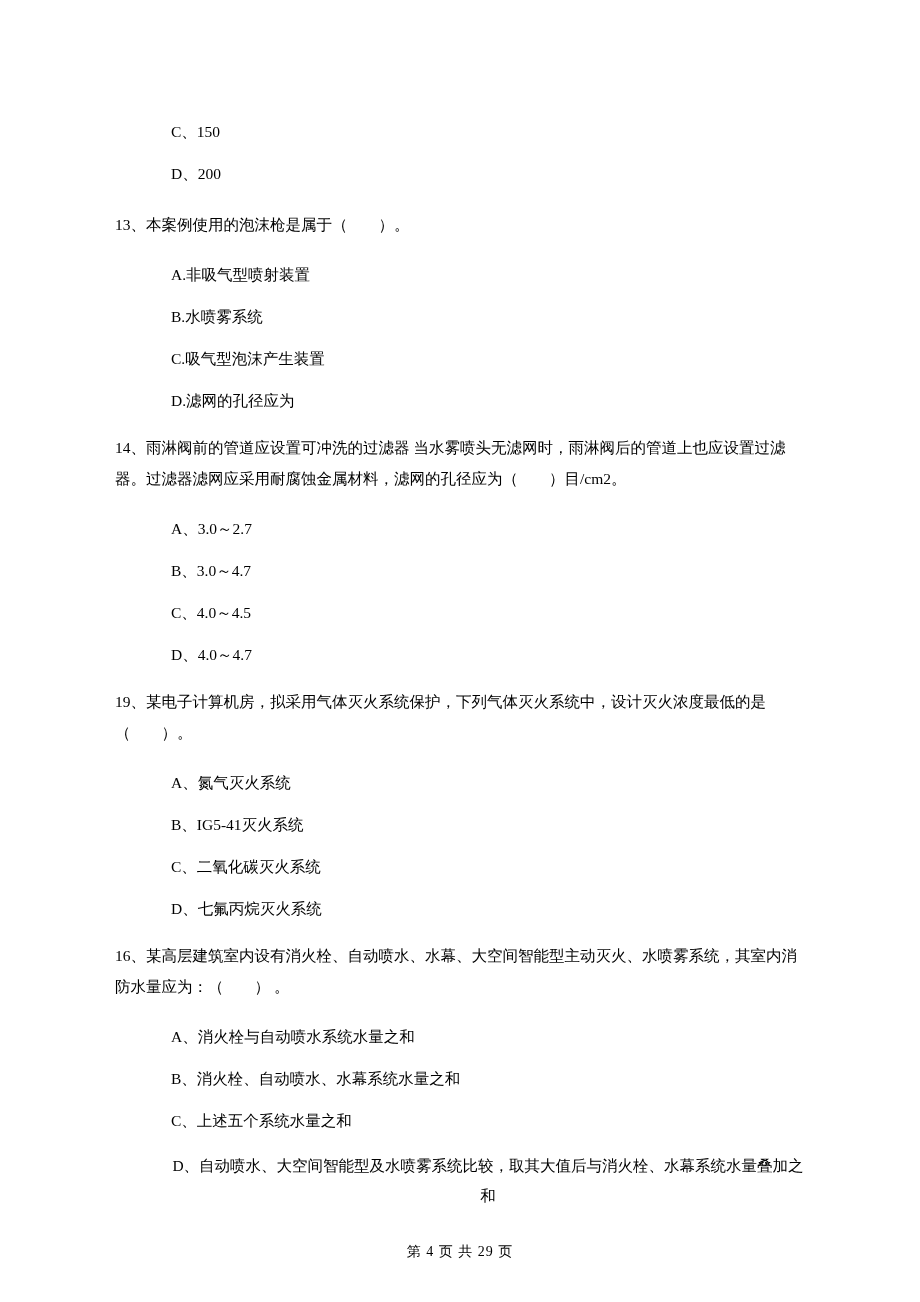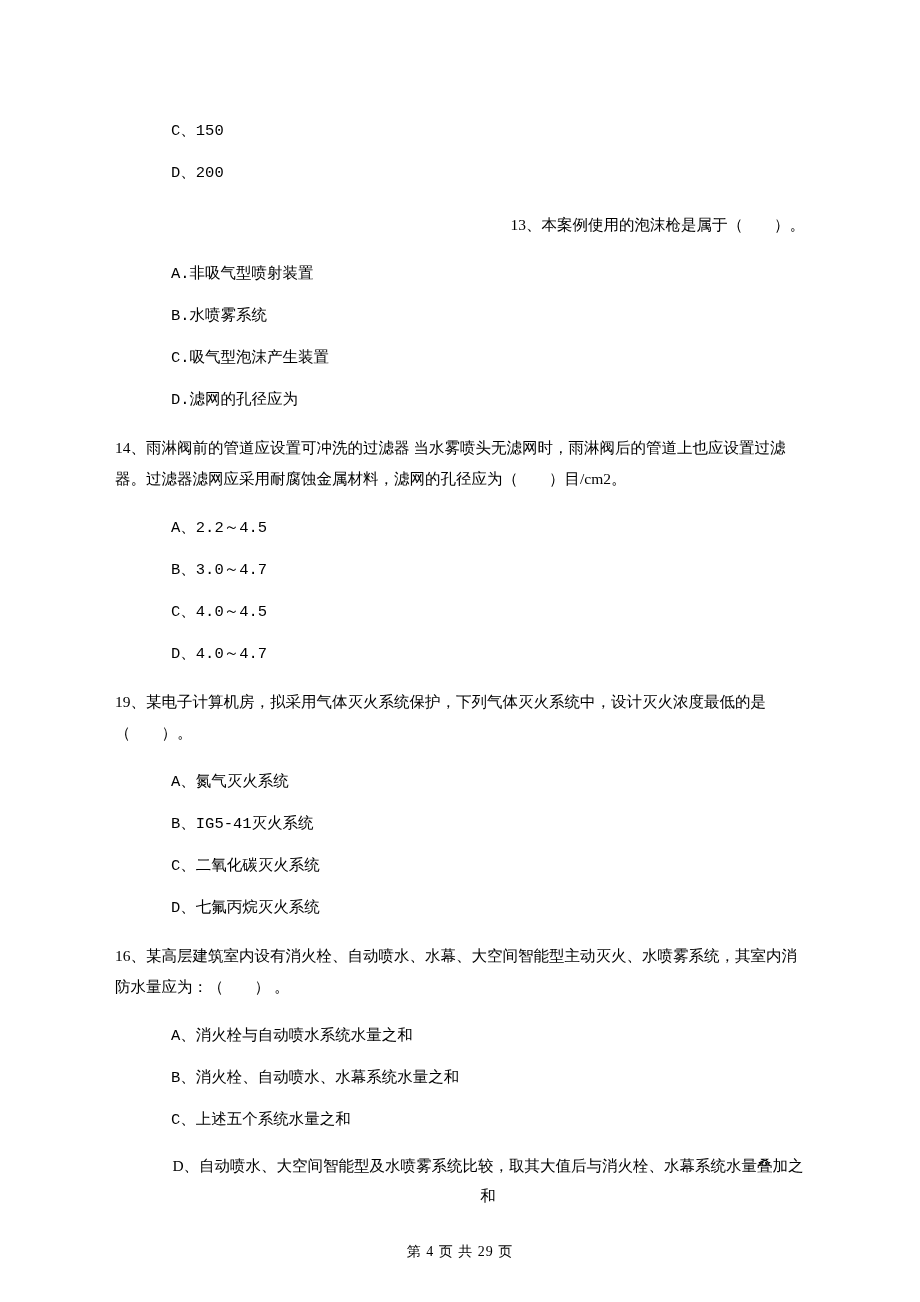--- a/index.html
+++ b/index.html
@@ -14,30 +14,28 @@
       line-height: 1.5;
       color: #000000;
       width: 920px;
       min-height: 1302px;
       padding: 120px 115px 30px 115px;
       position: relative;
     }
     .option {
       padding-left: 56px;
       margin-bottom: 19px;
-      font-family: Liberation Mono, monospace;
     }
     .question {
       margin-bottom: 23px;
       line-height: 2.0;
     }
     .question-first {
       margin-top: 23px;
       margin-bottom: 23px;
-      text-align: right;
     }
     .wrapped-option {
       padding-left: 56px;
       text-indent: 0;
       margin-bottom: 0;
       line-height: 1.9;
       text-align: center;
     }
     .footer {
       position: absolute;
@@ -55,21 +53,21 @@
 <div class="option">C、150</div>
 <div class="option">D、200</div>
 
 <div class="question question-first">13、本案例使用的泡沫枪是属于（　　）。</div>
 <div class="option">A.非吸气型喷射装置</div>
 <div class="option">B.水喷雾系统</div>
 <div class="option">C.吸气型泡沫产生装置</div>
 <div class="option">D.滤网的孔径应为</div>
 
 <div class="question">14、雨淋阀前的管道应设置可冲洗的过滤器 当水雾喷头无滤网时，雨淋阀后的管道上也应设置过滤器。过滤器滤网应采用耐腐蚀金属材料，滤网的孔径应为（　　）目/cm2。</div>
-<div class="option">A、2.2～4.5</div>
+<div class="option">A、3.0～2.7</div>
 <div class="option">B、3.0～4.7</div>
 <div class="option">C、4.0～4.5</div>
 <div class="option">D、4.0～4.7</div>
 
 <div class="question">19、某电子计算机房，拟采用气体灭火系统保护，下列气体灭火系统中，设计灭火浓度最低的是（　　）。</div>
 <div class="option">A、氮气灭火系统</div>
 <div class="option">B、IG5-41灭火系统</div>
 <div class="option">C、二氧化碳灭火系统</div>
 <div class="option">D、七氟丙烷灭火系统</div>
 

